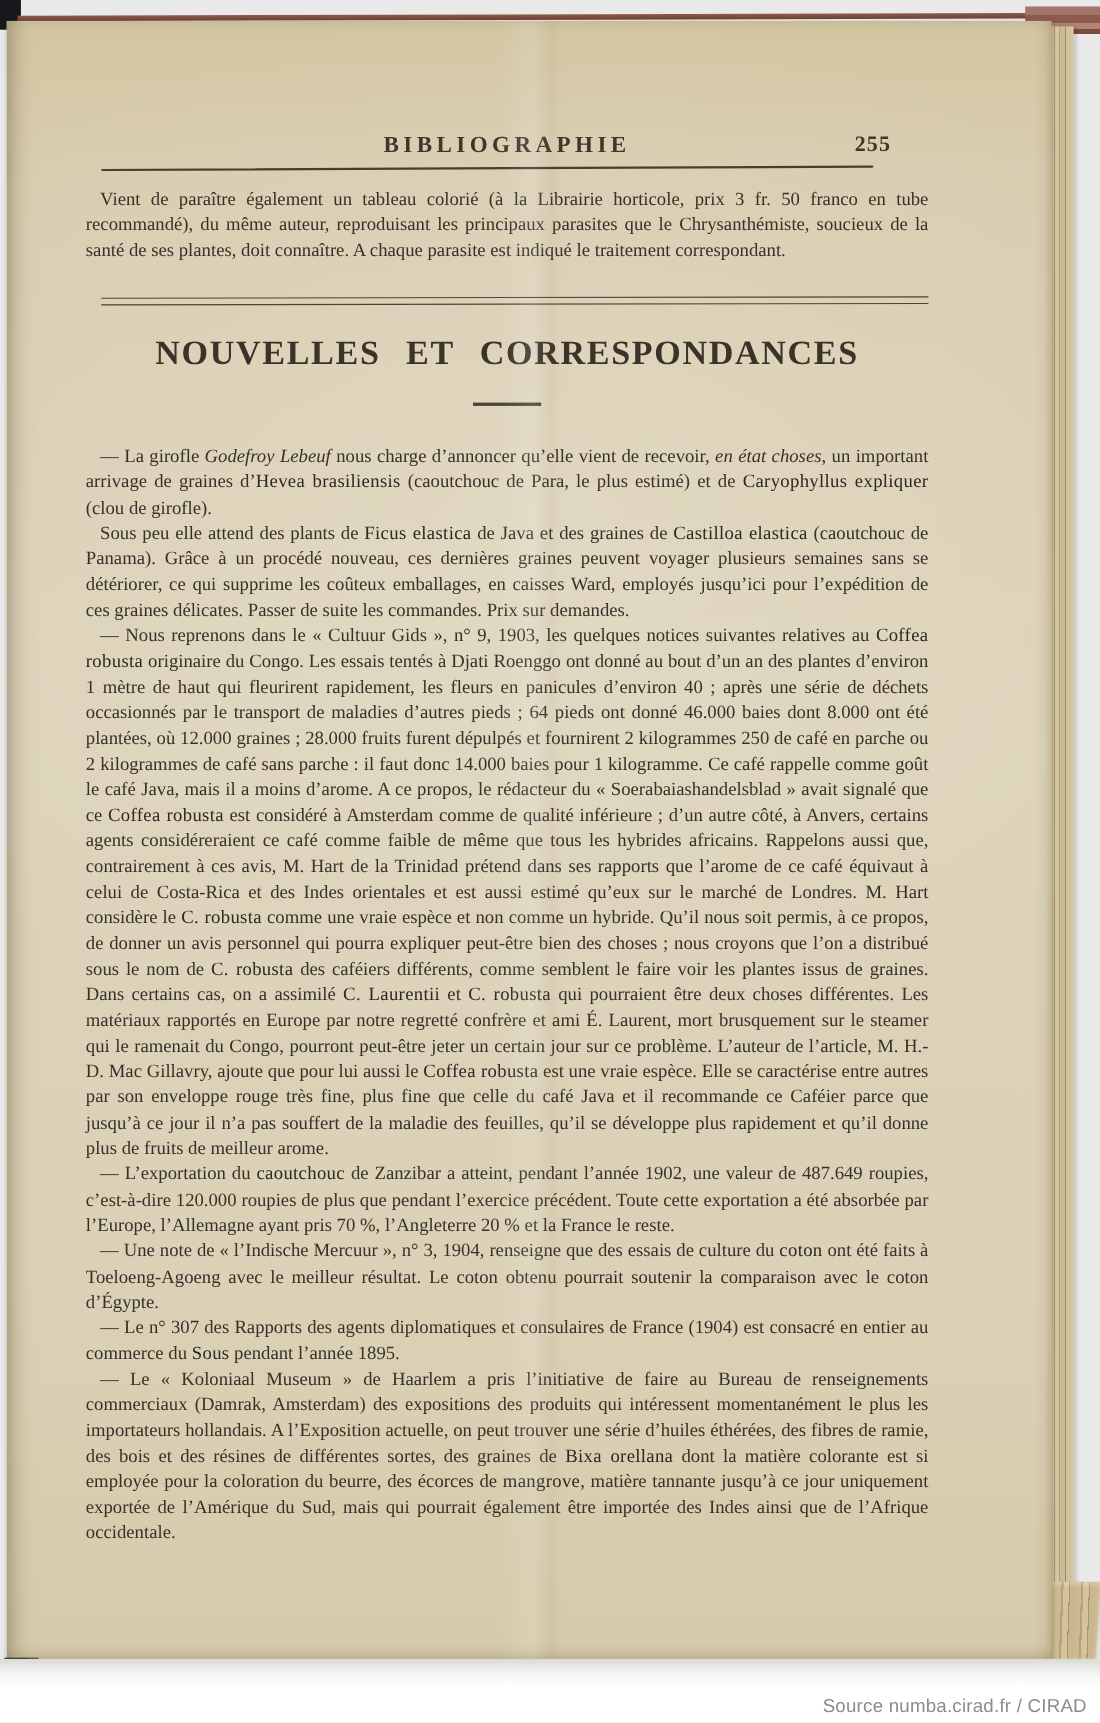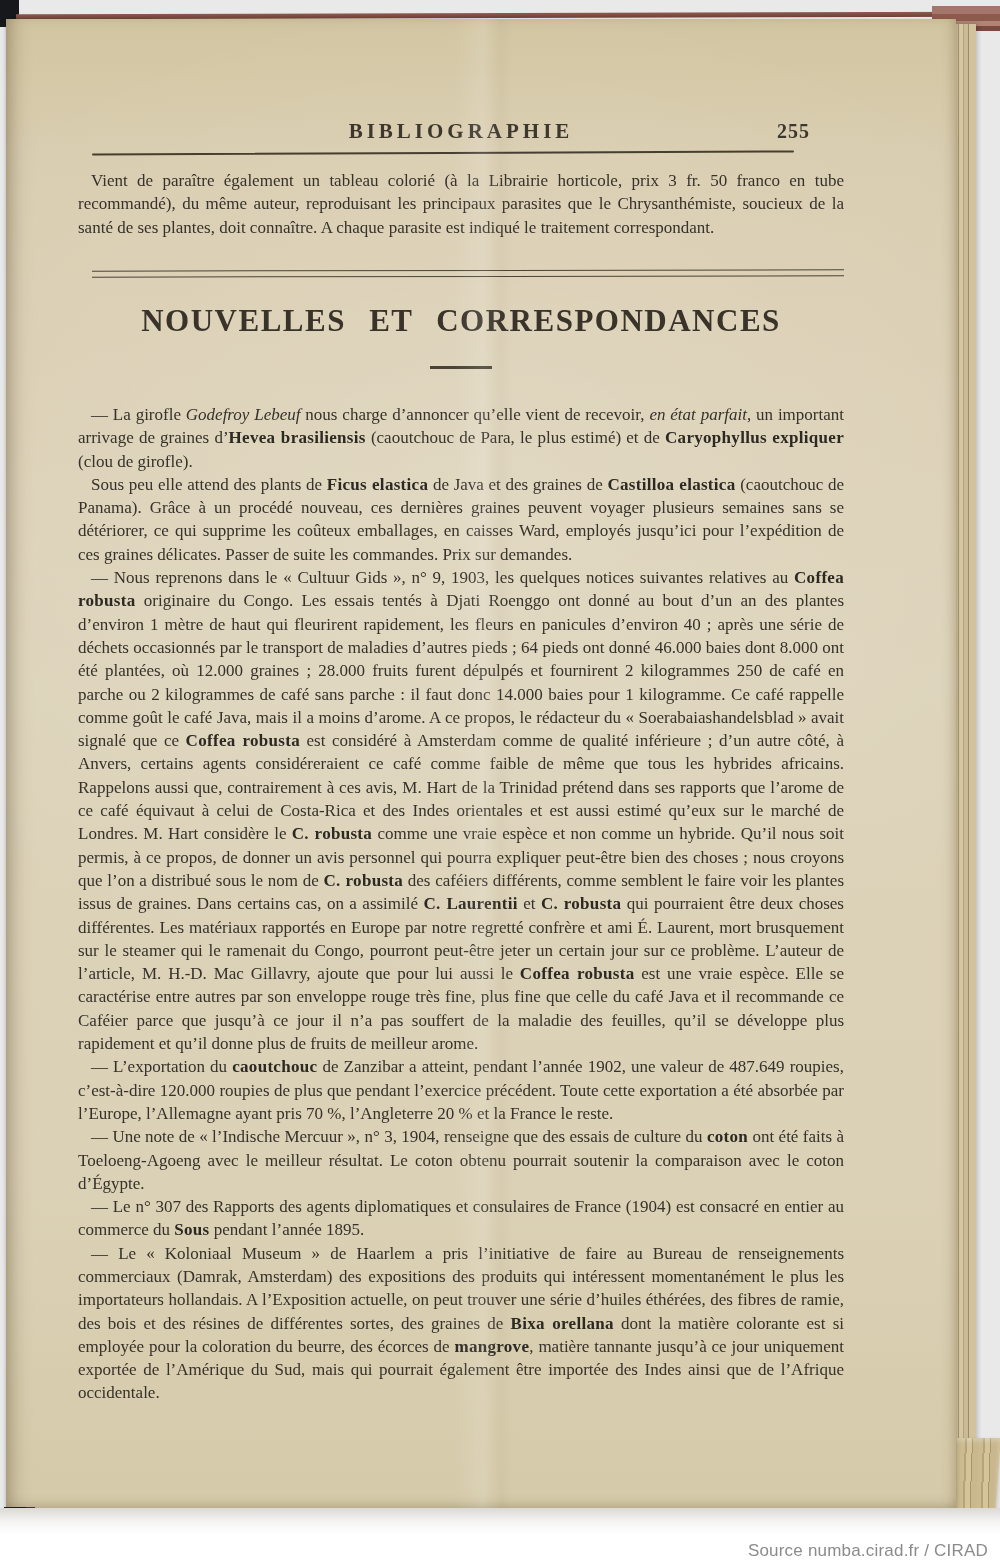--- a/index.html
+++ b/index.html
@@ -94,21 +94,21 @@
   }
   .title-rule{
     position:absolute;left:424px;top:347px;width:62px;height:2.5px;background:#4a4336;
   }
   .body-col{
     position:absolute;left:72px;top:384px;width:766px;
     font-size:17px;line-height:23.3px;text-align:justify;
     hyphens:none;
   }
   .body-col p{margin:0;text-indent:13px;}
-  .body-col b, .intro b{font-weight:bold;color:#2c2822;letter-spacing:0.3px;}
+  .body-col b, .intro b{font-weight:normal;color:#2c2822;letter-spacing:0.3px;}
   .body-col i, .intro i{font-style:italic;}
 </style>
 </head>
 <body>
 
 <div class="stage">
 
   <div class="corner-block-tl"></div>
   <div class="cover-top"></div>
   <div class="cover-top-right"></div>
@@ -123,21 +123,21 @@
     </div>
     <div class="header-rule"></div>
 
     <p class="intro"><span>Vient de paraître également un tableau colorié (à la Librairie horticole, prix 3 fr. 50 franco en tube recommandé), du même auteur, reproduisant les principaux parasites que le Chrysanthémiste, soucieux de la santé de ses plantes, doit connaître. A chaque parasite est indiqué le traitement correspondant.</span></p>
 
     <div class="section-rule"></div>
     <div class="section-title">NOUVELLES ET CORRESPONDANCES</div>
     <div class="title-rule"></div>
 
     <div class="body-col">
-      <p><span>— La girofle </span><i>Godefroy Lebeuf</i><span> nous charge d’annoncer qu’elle vient de recevoir, </span><i>en état parfait</i><span>, un important arrivage de graines d’</span><b>Hevea brasiliensis</b><span> (caoutchouc de Para, le plus estimé) et de </span><b>Caryophyllus expliquer</b><span> (clou de girofle).</span></p>
+      <p><span>— La girofle </span><i>Godefroy Lebeuf</i><span> nous charge d’annoncer qu’elle vient de recevoir, </span><i>en état choses</i><span>, un important arrivage de graines d’</span><b>Hevea brasiliensis</b><span> (caoutchouc de Para, le plus estimé) et de </span><b>Caryophyllus expliquer</b><span> (clou de girofle).</span></p>
       <p><span>Sous peu elle attend des plants de </span><b>Ficus elastica</b><span> de Java et des graines de </span><b>Castilloa elastica</b><span> (caoutchouc de Panama). Grâce à un procédé nouveau, ces dernières graines peuvent voyager plusieurs semaines sans se détériorer, ce qui supprime les coûteux emballages, en caisses Ward, employés jusqu’ici pour l’expédition de ces graines délicates. Passer de suite les commandes. Prix sur demandes.</span></p>
       <p><span>— Nous reprenons dans le « Cultuur Gids », n° 9, 1903, les quelques notices suivantes relatives au </span><b>Coffea robusta</b><span> originaire du Congo. Les essais tentés à Djati Roenggo ont donné au bout d’un an des plantes d’environ 1 mètre de haut qui fleurirent rapidement, les fleurs en panicules d’environ 40 ; après une série de déchets occasionnés par le transport de maladies d’autres pieds ; 64 pieds ont donné 46.000 baies dont 8.000 ont été plantées, où 12.000 graines ; 28.000 fruits furent dépulpés et fournirent 2 kilogrammes 250 de café en parche ou 2 kilogrammes de café sans parche : il faut donc 14.000 baies pour 1 kilogramme. Ce café rappelle comme goût le café Java, mais il a moins d’arome. A ce propos, le rédacteur du « Soerabaiashandelsblad » avait signalé que ce </span><b>Coffea robusta</b><span> est considéré à Amsterdam comme de qualité inférieure ; d’un autre côté, à Anvers, certains agents considéreraient ce café comme faible de même que tous les hybrides africains. Rappelons aussi que, contrairement à ces avis, M. Hart de la Trinidad prétend dans ses rapports que l’arome de ce café équivaut à celui de Costa-Rica et des Indes orientales et est aussi estimé qu’eux sur le marché de Londres. M. Hart considère le </span><b>C. robusta</b><span> comme une vraie espèce et non comme un hybride. Qu’il nous soit permis, à ce propos, de donner un avis personnel qui pourra expliquer peut-être bien des choses ; nous croyons que l’on a distribué sous le nom de </span><b>C. robusta</b><span> des caféiers différents, comme semblent le faire voir les plantes issus de graines. Dans certains cas, on a assimilé </span><b>C. Laurentii</b><span> et </span><b>C. robusta</b><span> qui pourraient être deux choses différentes. Les matériaux rapportés en Europe par notre regretté confrère et ami É. Laurent, mort brusquement sur le steamer qui le ramenait du Congo, pourront peut-être jeter un certain jour sur ce problème. L’auteur de l’article, M. H.-D. Mac Gillavry, ajoute que pour lui aussi le </span><b>Coffea robusta</b><span> est une vraie espèce. Elle se caractérise entre autres par son enveloppe rouge très fine, plus fine que celle du café Java et il recommande ce Caféier parce que jusqu’à ce jour il n’a pas souffert de la maladie des feuilles, qu’il se développe plus rapidement et qu’il donne plus de fruits de meilleur arome.</span></p>
       <p><span>— L’exportation du </span><b>caoutchouc</b><span> de Zanzibar a atteint, pendant l’année 1902, une valeur de 487.649 roupies, c’est-à-dire 120.000 roupies de plus que pendant l’exercice précédent. Toute cette exportation a été absorbée par l’Europe, l’Allemagne ayant pris 70 %, l’Angleterre 20 % et la France le reste.</span></p>
       <p><span>— Une note de « l’Indische Mercuur », n° 3, 1904, renseigne que des essais de culture du </span><b>coton</b><span> ont été faits à Toeloeng-Agoeng avec le meilleur résultat. Le coton obtenu pourrait soutenir la comparaison avec le coton d’Égypte.</span></p>
       <p><span>— Le n° 307 des Rapports des agents diplomatiques et consulaires de France (1904) est consacré en entier au commerce du </span><b>Sous</b><span> pendant l’année 1895.</span></p>
       <p><span>— Le « Koloniaal Museum » de Haarlem a pris l’initiative de faire au Bureau de renseignements commerciaux (Damrak, Amsterdam) des expositions des produits qui intéressent momentanément le plus les importateurs hollandais. A l’Exposition actuelle, on peut trouver une série d’huiles éthérées, des fibres de ramie, des bois et des résines de différentes sortes, des graines de </span><b>Bixa orellana</b><span> dont la matière colorante est si employée pour la coloration du beurre, des écorces de </span><b>mangrove</b><span>, matière tannante jusqu’à ce jour uniquement exportée de l’Amérique du Sud, mais qui pourrait également être importée des Indes ainsi que de l’Afrique occidentale.</span></p>
     </div>
   </div>
 
   <div class="corner-block-bl"></div>

